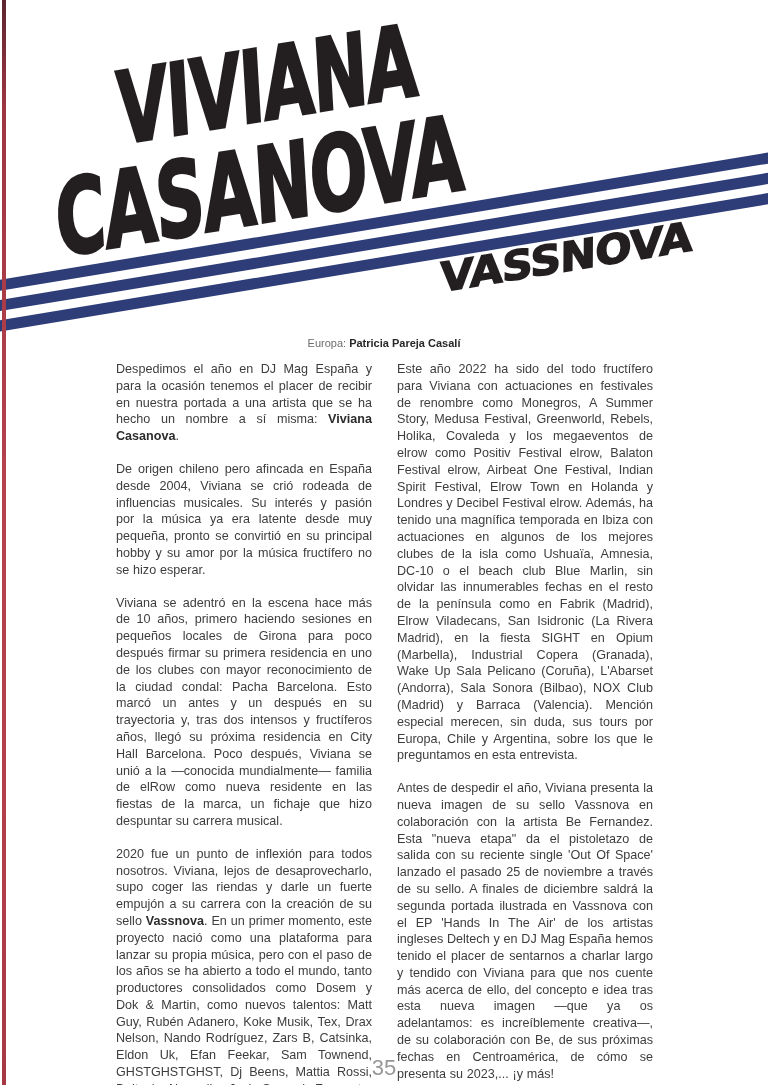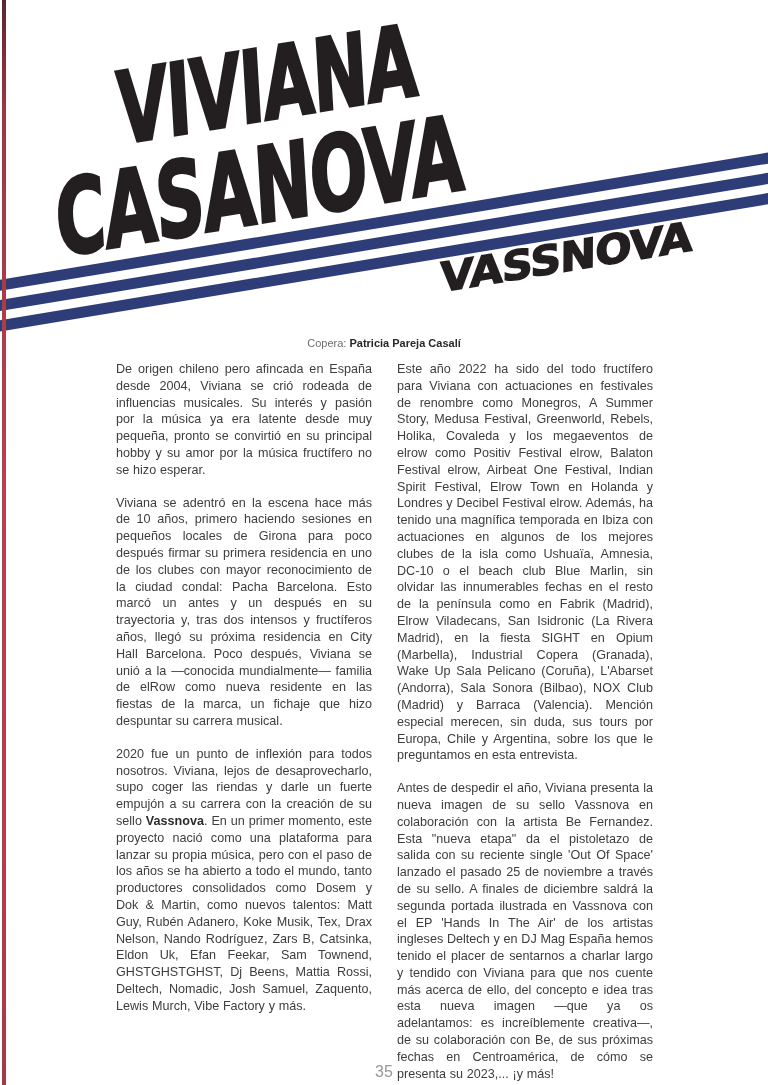--- a/index.html
+++ b/index.html
@@ -57,44 +57,45 @@
     width: 256px; font-size: 12.6px; line-height: 16.8px;
     text-align: justify; color: #3d3d3d;
     hyphens: auto; -webkit-hyphens: auto; word-spacing: 0.02em;
   }
   .col p { margin: 0 0 16px 0; }
   .col p:last-child { margin-bottom: 14px; }
   .col b { color: #2c2c2c; }
   
   .pagenum {
     position: absolute; bottom: 4px; left: 0; width: 768px; text-align: center;
-    font-size: 16px; font-weight: normal; color: #979797; z-index: 4;
+    font-size: 22px; font-weight: normal; color: #979797; z-index: 4;
     font-family: "Liberation Sans", sans-serif;
   }
 </style>
 </head>
 <body>
 
 <div class="red-rule"></div>
 
 <div class="masthead">
   <div class="stripe-band">
     <div class="stripe"></div>
     <div class="stripe"></div>
     <div class="stripe"></div>
   </div>
   <div class="display title-1">VIVIANA</div>
   <div class="display title-2">CASANOVA</div>
   <div class="display sublabel">VASSNOVA</div>
 </div>
 
-<div class="byline"><span>Copera: </span><b>Patricia Pareja Casalí</b></div>
+<div class="byline"><span>Europa: </span><b>Patricia Pareja Casalí</b></div>
 
 <div class="article">
   <div class="col">
+    <p><span>Despedimos el año en DJ Mag España y para la ocasión tenemos el placer de recibir en nuestra portada a una artista que se ha hecho un nombre a sí misma: </span><b>Viviana Casanova</b><span>.</span></p>
     <p>De origen chileno pero afincada en España desde 2004, Viviana se crió rodeada de influencias musicales. Su interés y pasión por la música ya era latente desde muy pequeña, pronto se convirtió en su principal hobby y su amor por la música fructífero no se hizo esperar.</p>
     <p>Viviana se adentró en la escena hace más de 10 años, primero haciendo sesiones en pequeños locales de Girona para poco después firmar su primera residencia en uno de los clubes con mayor reconocimiento de la ciudad condal: Pacha Barcelona. Esto marcó un antes y un después en su trayectoria y, tras dos intensos y fructíferos años, llegó su próxima residencia en City Hall Barcelona. Poco después, Viviana se unió a la —conocida mundialmente— familia de elRow como nueva residente en las fiestas de la marca, un fichaje que hizo despuntar su carrera musical.</p>
     <p><span>2020 fue un punto de inflexión para todos nosotros. Viviana, lejos de desaprovecharlo, supo coger las riendas y darle un fuerte empujón a su carrera con la creación de su sello </span><b>Vassnova</b><span>. En un primer momento, este proyecto nació como una plataforma para lanzar su propia música, pero con el paso de los años se ha abierto a todo el mundo, tanto productores consolidados como Dosem y Dok &amp; Martin, como nuevos talentos: Matt Guy, Rubén Adanero, Koke Musik, Tex, Drax Nelson, Nando Rodríguez, Zars B, Catsinka, Eldon Uk, Efan Feekar, Sam Townend, GHSTGHSTGHST, Dj Beens, Mattia Rossi, Deltech, Nomadic, Josh Samuel, Zaquento, Lewis Murch, Vibe Factory y más.</span></p>
   </div>
   <div class="col">
     <p>Este año 2022 ha sido del todo fructífero para Viviana con actuaciones en festivales de renombre como Monegros, A Summer Story, Medusa Festival, Greenworld, Rebels, Holika, Covaleda y los megaeventos de elrow como Positiv Festival elrow, Balaton Festival elrow, Airbeat One Festival, Indian Spirit Festival, Elrow Town en Holanda y Londres y Decibel Festival elrow. Además, ha tenido una magnífica temporada en Ibiza con actuaciones en algunos de los mejores clubes de la isla como Ushuaïa, Amnesia, DC-10 o el beach club Blue Marlin, sin olvidar las innumerables fechas en el resto de la península como en Fabrik (Madrid), Elrow Viladecans, San Isidronic (La Rivera Madrid), en la fiesta SIGHT en Opium (Marbella), Industrial Copera (Granada), Wake Up Sala Pelicano (Coruña), L'Abarset (Andorra), Sala Sonora (Bilbao), NOX Club (Madrid) y Barraca (Valencia). Mención especial merecen, sin duda, sus tours por Europa, Chile y Argentina, sobre los que le preguntamos en esta entrevista.</p>
     <p>Antes de despedir el año, Viviana presenta la nueva imagen de su sello Vassnova en colaboración con la artista Be Fernandez. Esta "nueva etapa" da el pistoletazo de salida con su reciente single 'Out Of Space' lanzado el pasado 25 de noviembre a través de su sello. A finales de diciembre saldrá la segunda portada ilustrada en Vassnova con el EP 'Hands In The Air' de los artistas ingleses Deltech y en DJ Mag España hemos tenido el placer de sentarnos a charlar largo y tendido con Viviana para que nos cuente más acerca de ello, del concepto e idea tras esta nueva imagen —que ya os adelantamos: es increíblemente creativa—, de su colaboración con Be, de sus próximas fechas en Centroamérica, de cómo se presenta su 2023,... ¡y más!</p>
   </div>
 </div>
 

